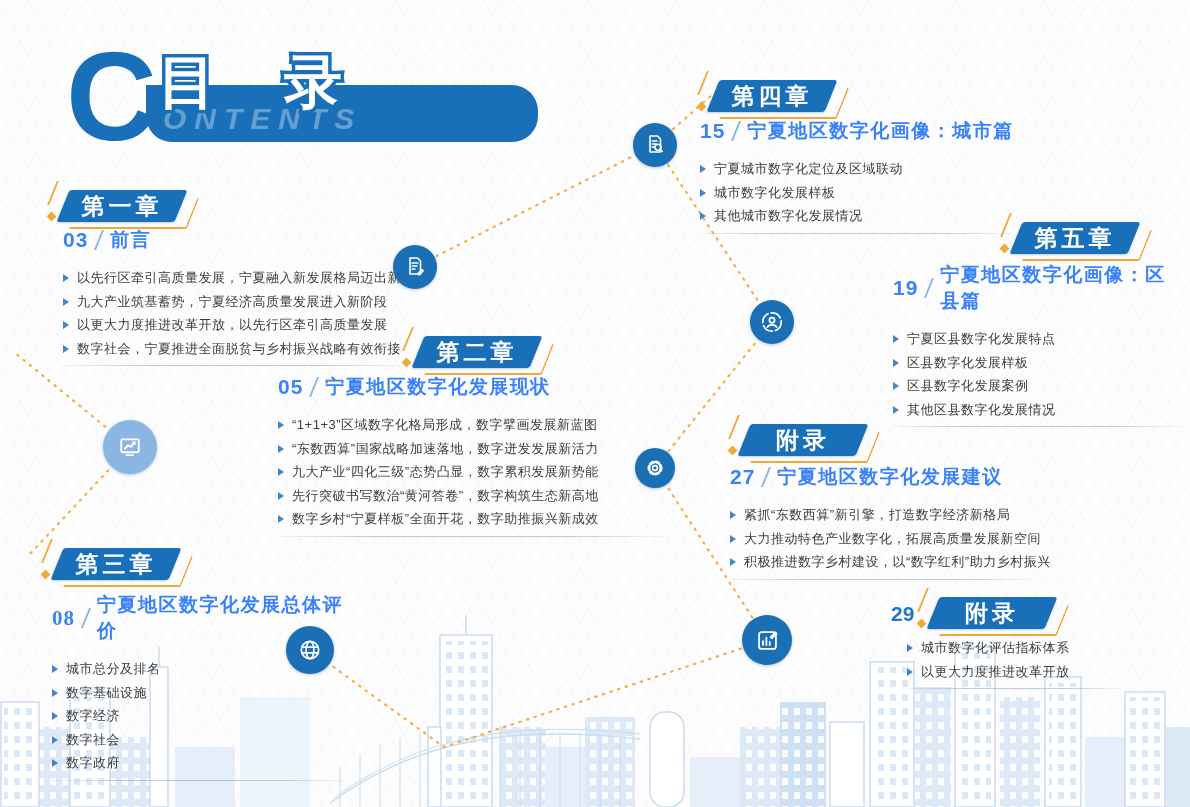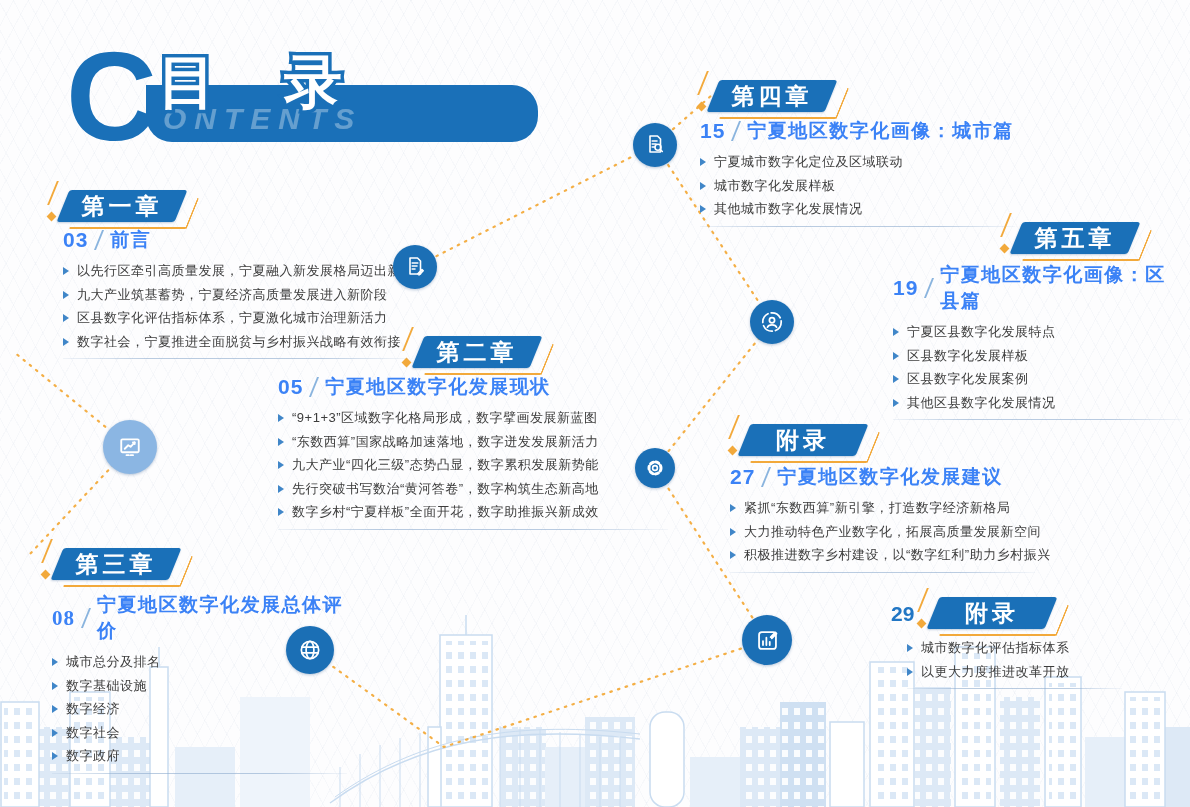--- a/index.html
+++ b/index.html
@@ -27,21 +27,21 @@
   .banner .diamond { position:absolute; left:-1px; top:27px; width:7px; height:7px; background:#f2a93b; transform:rotate(45deg); }
   .banner .face { position:absolute; left:14px; top:4px; width:118px; height:32px; background:#1a70b8; transform:skewX(-22deg); border-radius:3px; box-shadow:0 1px 2px rgba(20,70,130,0.25); }
   .banner .lbl { position:absolute; left:14px; top:4px; width:118px; height:32px; display:flex; align-items:center; justify-content:center; color:#fff; font-weight:bold; font-size:23px; letter-spacing:4px; }
 
   
   .chapter { position:absolute; }
   .heading { display:flex; align-items:center; font-weight:bold; color:#3b82f6; }
   .heading .num { font-size:21px; letter-spacing:1px; }
   .heading .slash { display:inline-block; width:2px; height:20px; background:#8ab4de; transform:skewX(-22deg); margin:0 10px; }
   .heading .ttl { font-size:19px; letter-spacing:1.5px; }
-  ul.items { list-style:none; margin-top:11px; }
+  ul.items { list-style:none; margin-top:18px; }
   ul.items li { display:flex; align-items:center; margin-bottom:9px; line-height:14.5px; }
   .tri { width:0; height:0; border-left:6px solid #4086c8; border-top:4px solid transparent; border-bottom:4px solid transparent; margin-right:8px; flex:0 0 auto; }
   .it-t { font-size:13px; color:#3c3c3c; letter-spacing:0.5px; white-space:nowrap; }
   .sep { height:1px; margin-top:5px; background:linear-gradient(90deg, rgba(140,170,205,0.12), rgba(140,170,205,0.6) 25%, rgba(140,170,205,0.6) 75%, rgba(140,170,205,0.08)); }
 
   .appendix-no { position:absolute; left:891px; top:602px; font-size:21px; font-weight:bold; color:#2176c4; }
 
   
   .icn { position:absolute; border-radius:50%; background:#1b6fb5; display:flex; align-items:center; justify-content:center; box-shadow:0 1px 3px rgba(20,70,130,0.3); }
   .icn svg { stroke:#fff; fill:none; stroke-width:1.6; stroke-linecap:round; stroke-linejoin:round; }
@@ -182,40 +182,40 @@
     <li>
         <i class="tri"></i>
         <span class="it-t">以先行区牵引高质量发展，宁夏融入新发展格局迈出新步伐</span>
       </li>
     <li>
         <i class="tri"></i>
         <span class="it-t">九大产业筑基蓄势，宁夏经济高质量发展进入新阶段</span>
       </li>
     <li>
         <i class="tri"></i>
-        <span class="it-t">区县数字化评估指标体系，宁夏激化城市治理新活力</span>
+        <span class="it-t">以更大力度推进改革开放，以先行区牵引高质量发展</span>
       </li>
     <li>
         <i class="tri"></i>
         <span class="it-t">数字社会，宁夏推进全面脱贫与乡村振兴战略有效衔接</span>
       </li>
   </ul>
   <div class="sep"></div>
 </div>
 
 <div class="chapter" style="left:278px;top:374px;width:390px;">
   <div class="heading">
     <span class="num">05</span>
       <span class="slash"></span>
       <span class="ttl">宁夏地区数字化发展现状</span>
   </div>
   <ul class="items">
     <li>
         <i class="tri"></i>
-        <span class="it-t">“9+1+3”区域数字化格局形成，数字擘画发展新蓝图</span>
+        <span class="it-t">“1+1+3”区域数字化格局形成，数字擘画发展新蓝图</span>
       </li>
     <li>
         <i class="tri"></i>
         <span class="it-t">“东数西算”国家战略加速落地，数字迸发发展新活力</span>
       </li>
     <li>
         <i class="tri"></i>
         <span class="it-t">九大产业“四化三级”态势凸显，数字累积发展新势能</span>
       </li>
     <li>

